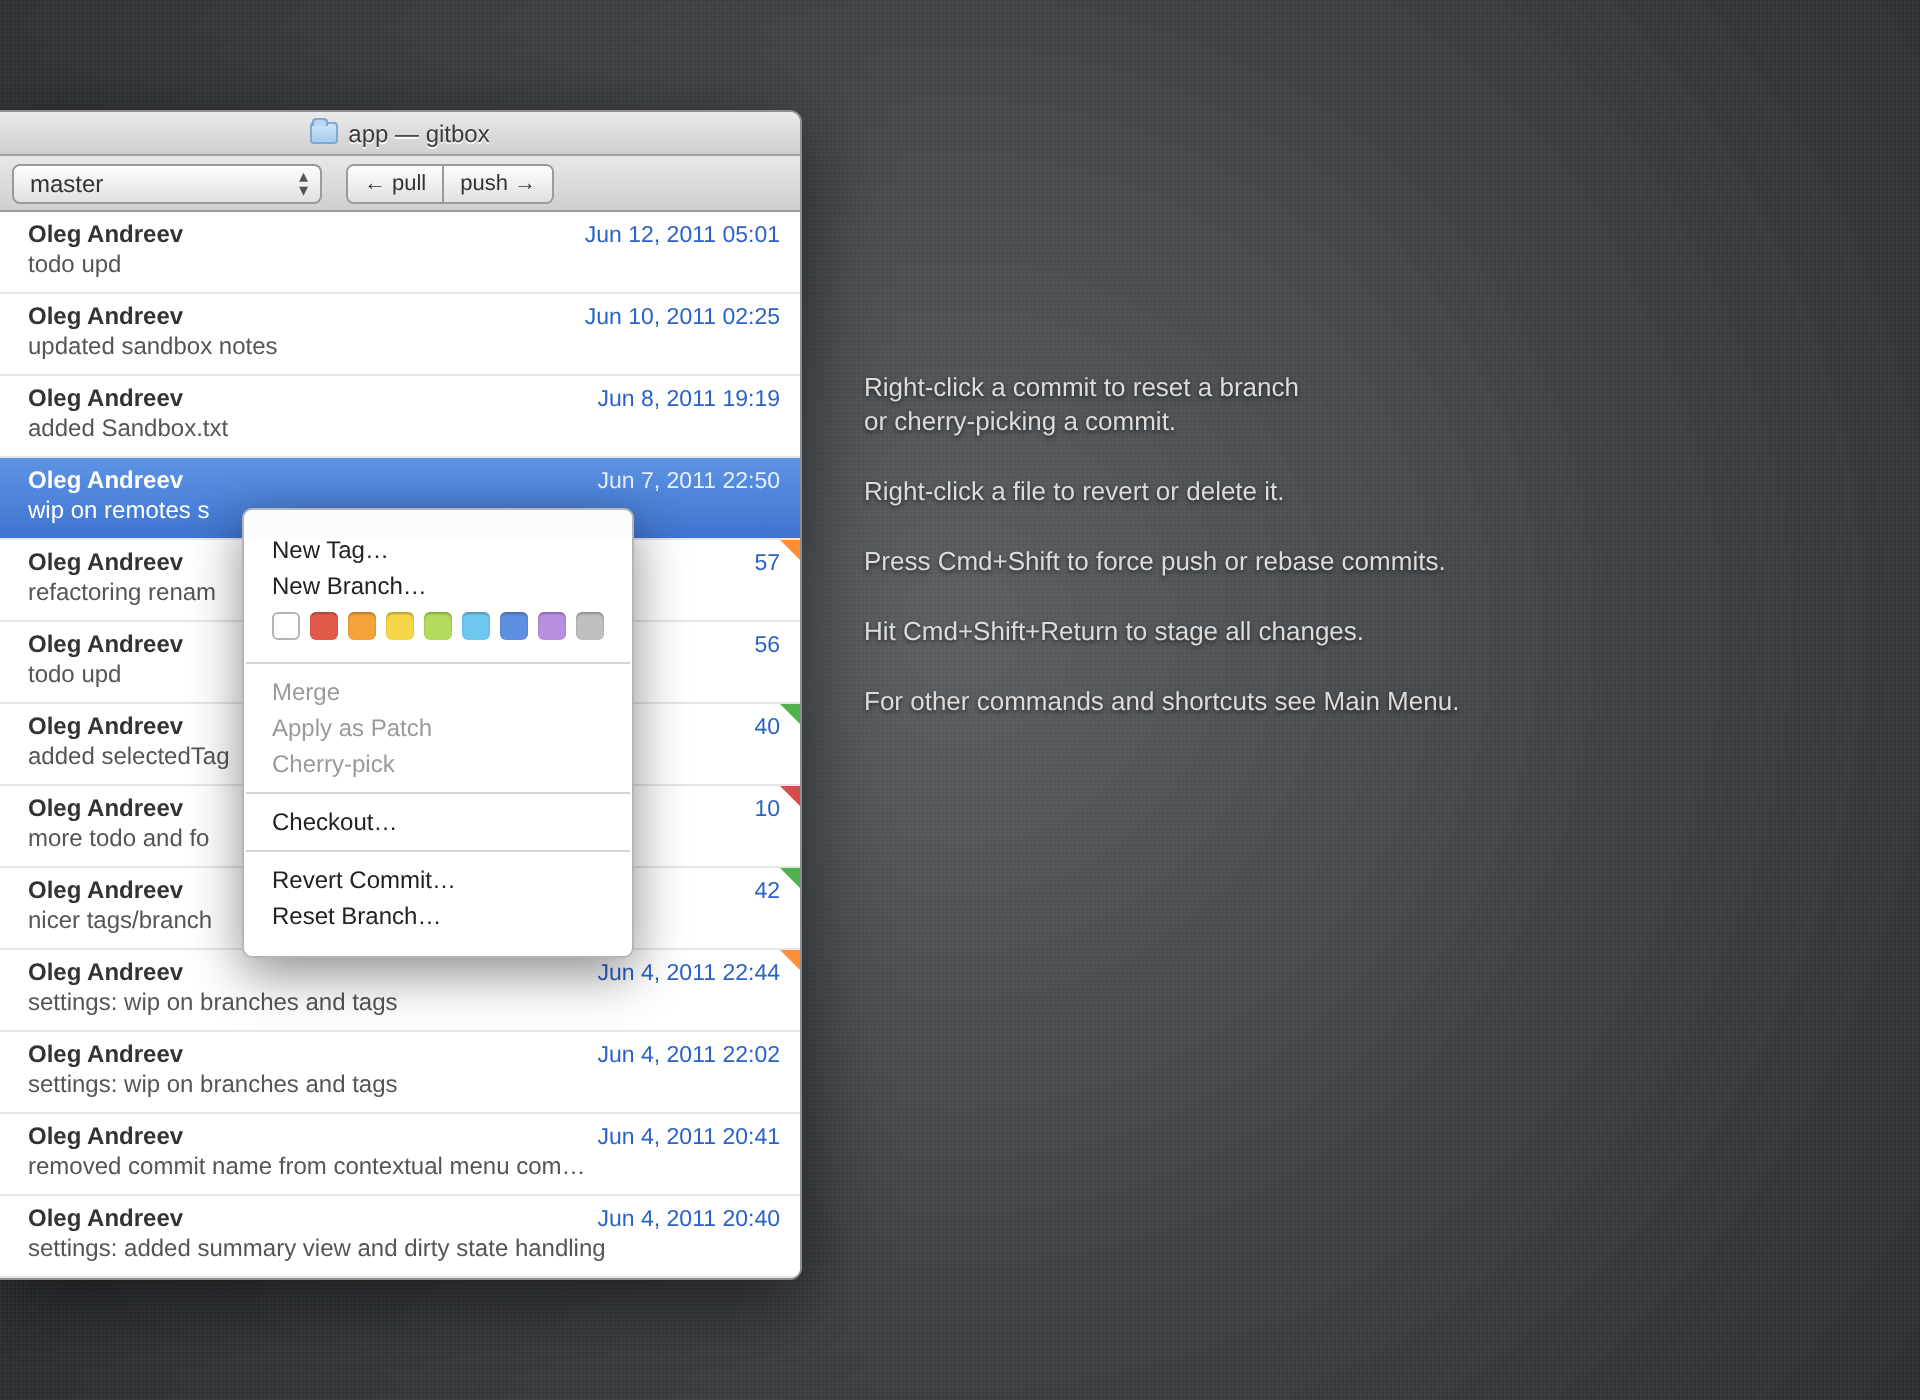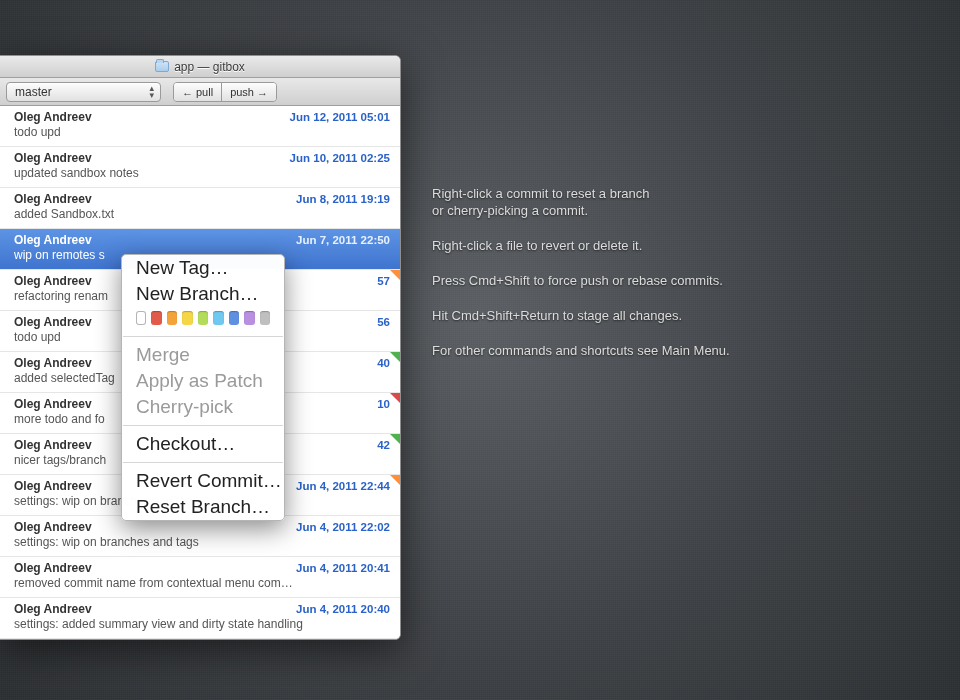--- a/index.html
+++ b/index.html
@@ -70,42 +70,42 @@
 
   .commit-list { background:#fff; }
   .commit {
     padding: 4px 10px 7px 14px;
     border-bottom: 1px solid #e6e6e6;
     position: relative;
     font-size: 12px;
   }
   .commit .row1 { display:flex; justify-content:space-between; align-items:baseline; }
   .commit .author { font-weight: bold; color:#333; }
-  .commit .date { color:#2a62c8; font-size:11.5px;font-weight:bold; }
+  .commit .date { color:#2a62c8; font-size:11.5px; }
   .commit .msg { color:#555; font-size:12px; margin-top:1px; white-space:nowrap; overflow:hidden; text-overflow:ellipsis; }
   .commit.selected {
     background: linear-gradient(#5d94e4,#3f74cf);
   }
   .commit.selected .author, .commit.selected .msg { color:#fff; }
   .commit.selected .date { color:#e7f0ff; }
   .commit .corner {
     position:absolute; right:0; top:0; width:0; height:0;
     border-top: 10px solid var(--c,#ff8f3a);
     border-left: 10px solid transparent;
   }
 
   
   .menu {
     position: absolute; top: 254px; left: 121px;
-    width: 164px;
+    width: 196px;
     background: rgba(255,255,255,0.98);
     border: 1px solid #b5b5b5; border-radius: 5px;
     box-shadow: 0 8px 26px rgba(0,0,0,0.45);
-    padding: 0 0;
-    font-size: 19px; color:#222;
+    padding: 11px 0;
+    font-size: 12px; color:#222;
   }
   .menu .item { padding: 2px 14px; white-space:nowrap; }
   .menu .item.disabled { color:#9a9a9a; }
   .menu .sep { height:1px; background:#d6d6d6; margin:5px 1px; }
   .swatches { display:flex; gap:5px; padding: 4px 14px 6px; }
   .swatch {
     width:14px; height:14px; border-radius:3px;
     box-shadow: inset 0 1px 1px rgba(0,0,0,0.25), 0 1px 0 #fff;
   }
   .swatch.empty { background:#fff; box-shadow: inset 0 0 0 1px #b5b5b5, 0 1px 0 #fff; }

